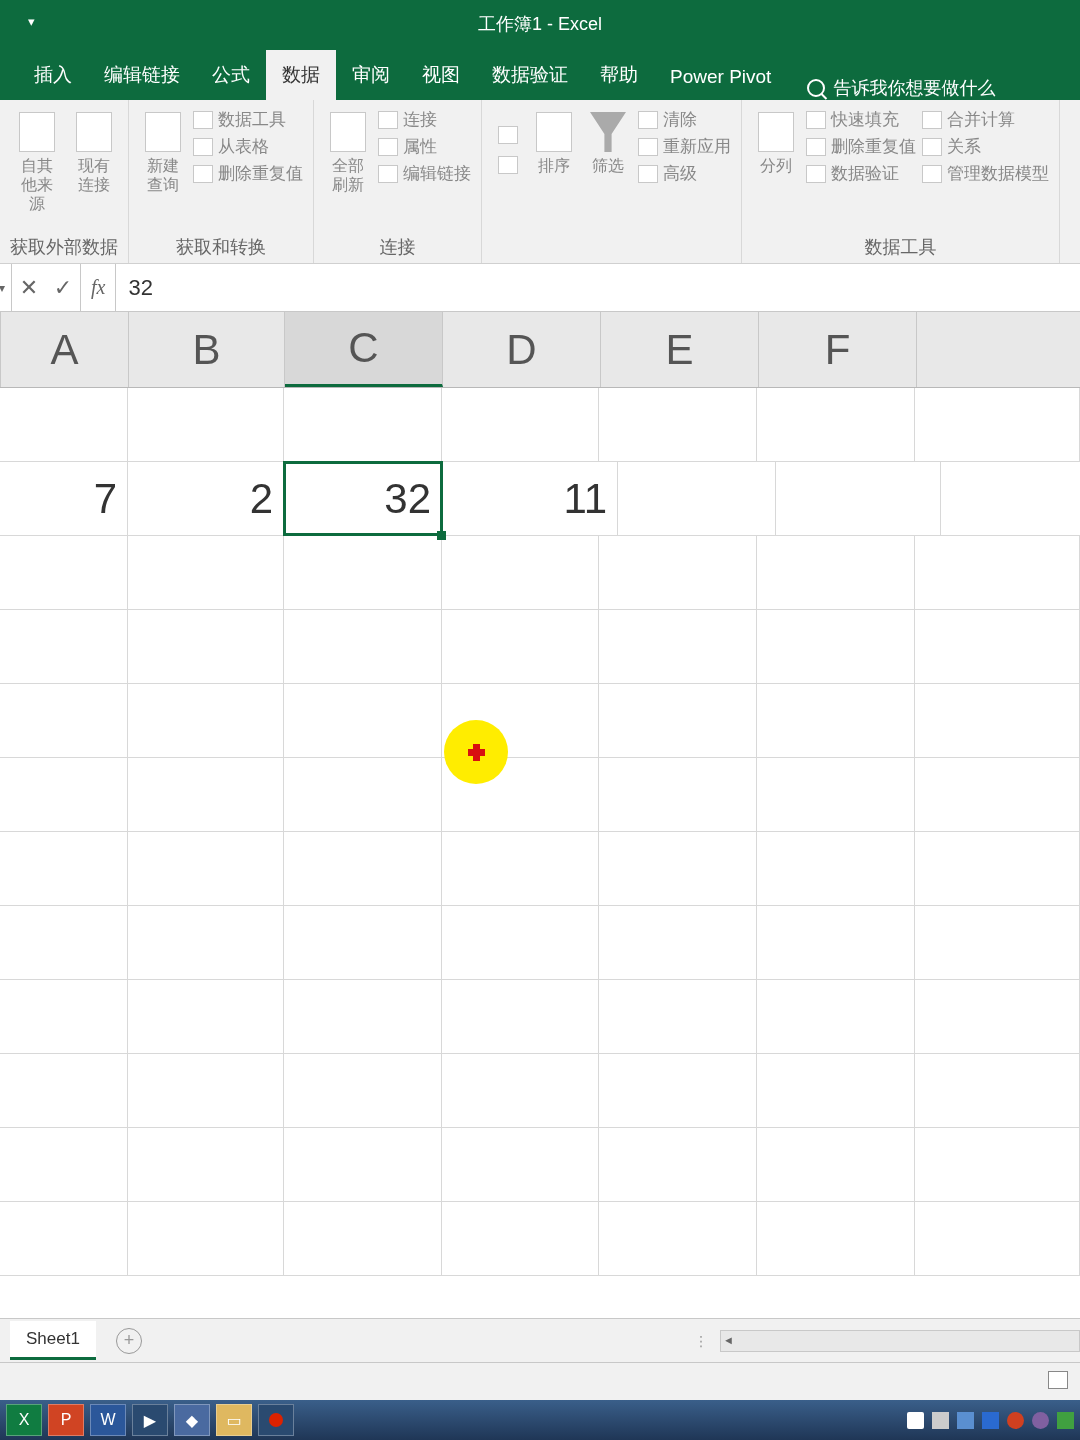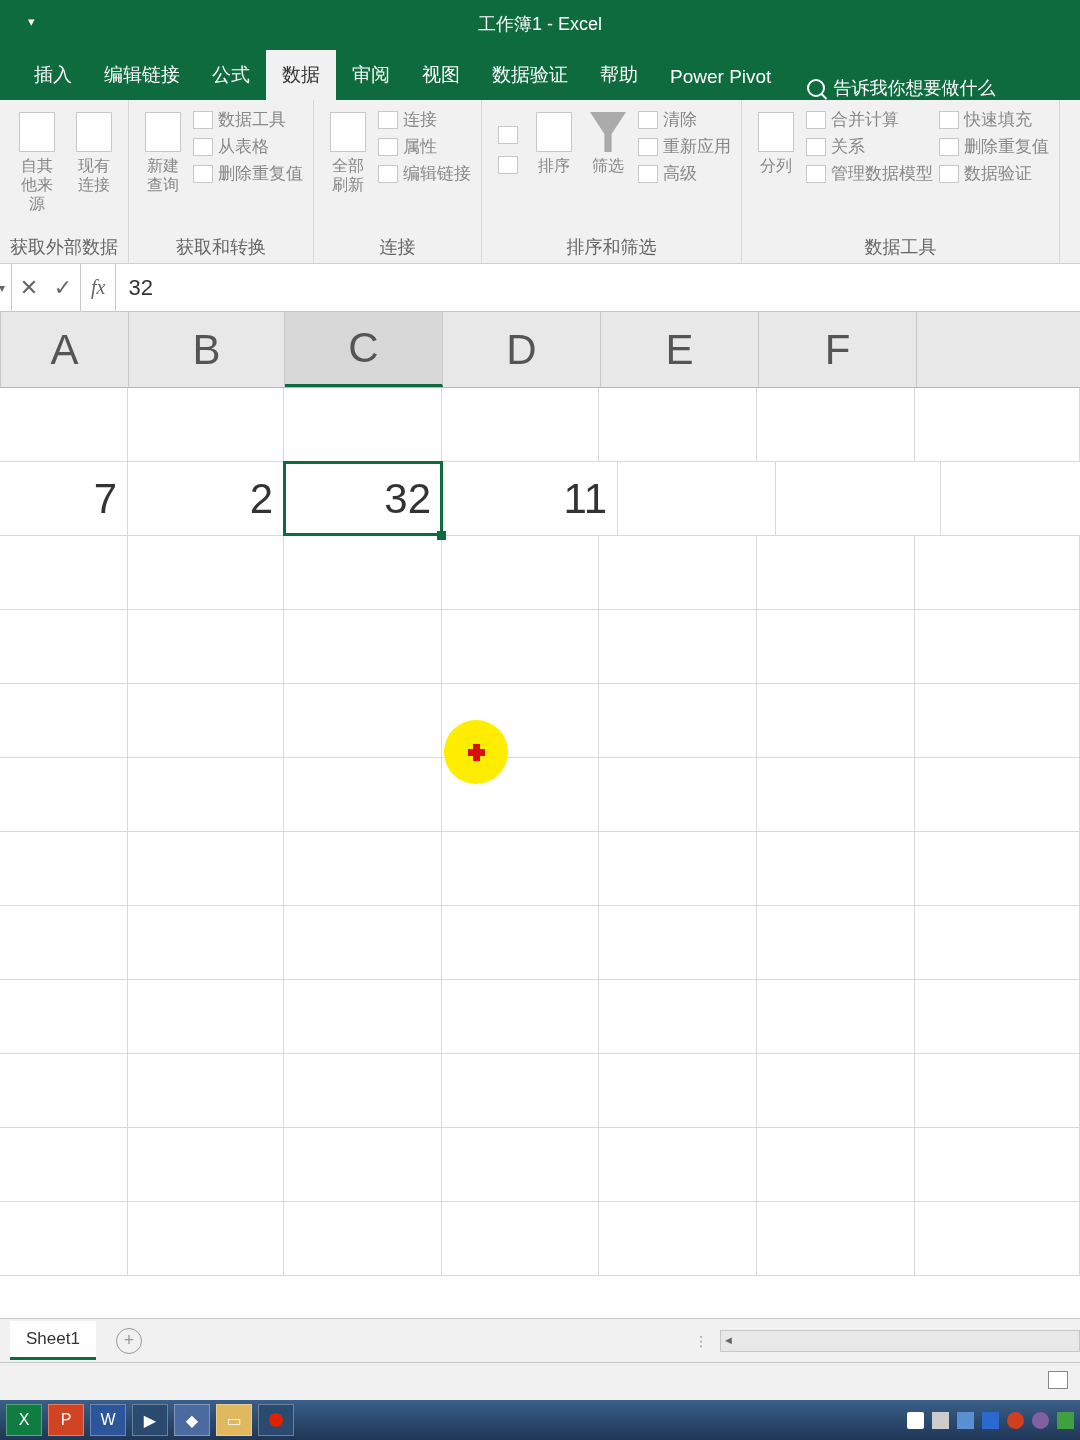--- a/index.html
+++ b/index.html
@@ -195,55 +195,54 @@
         <div class="smallitem">
             <span class="small-icon"></span>
             <span>重新应用</span>
           </div>
         <div class="smallitem">
             <span class="small-icon"></span>
             <span>高级</span>
           </div>
       </div>
     </div>
-    <div class="rgroup-label">排序和筛选</div>
   </div>
 
   <div class="rgroup">
     <div class="rgroup-body">
       <div class="bigbtn">
         <div class="bigbtn-icon"></div>
         <div class="bigbtn-label">分列</div>
       </div>
       <div class="smallitems">
         <div class="smallitem">
             <span class="small-icon"></span>
+            <span>快速填充</span>
+          </div>
+        <div class="smallitem">
+            <span class="small-icon"></span>
+            <span>删除重复值</span>
+          </div>
+        <div class="smallitem">
+            <span class="small-icon"></span>
+            <span>数据验证</span>
+          </div>
+      </div>
+      <div class="smallitems">
+        <div class="smallitem">
+            <span class="small-icon"></span>
             <span>合并计算</span>
           </div>
         <div class="smallitem">
             <span class="small-icon"></span>
             <span>关系</span>
           </div>
         <div class="smallitem">
             <span class="small-icon"></span>
             <span>管理数据模型</span>
-          </div>
-      </div>
-      <div class="smallitems">
-        <div class="smallitem">
-            <span class="small-icon"></span>
-            <span>快速填充</span>
-          </div>
-        <div class="smallitem">
-            <span class="small-icon"></span>
-            <span>删除重复值</span>
-          </div>
-        <div class="smallitem">
-            <span class="small-icon"></span>
-            <span>数据验证</span>
           </div>
       </div>
     </div>
     <div class="rgroup-label">数据工具</div>
   </div>
 
   <div class="rgroup" style="border-right:none">
     
     
   </div>

